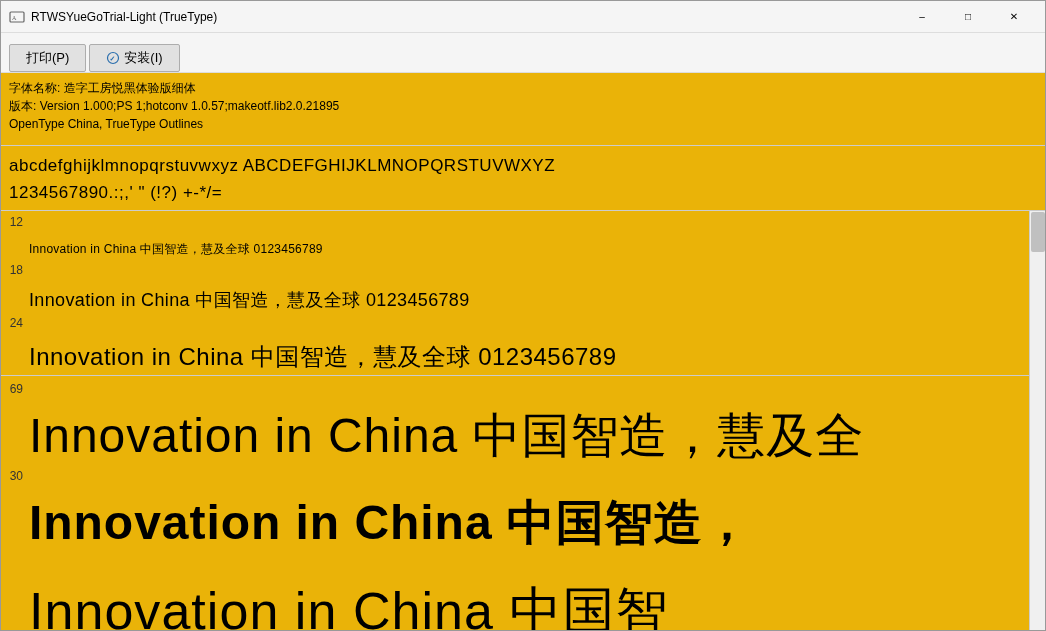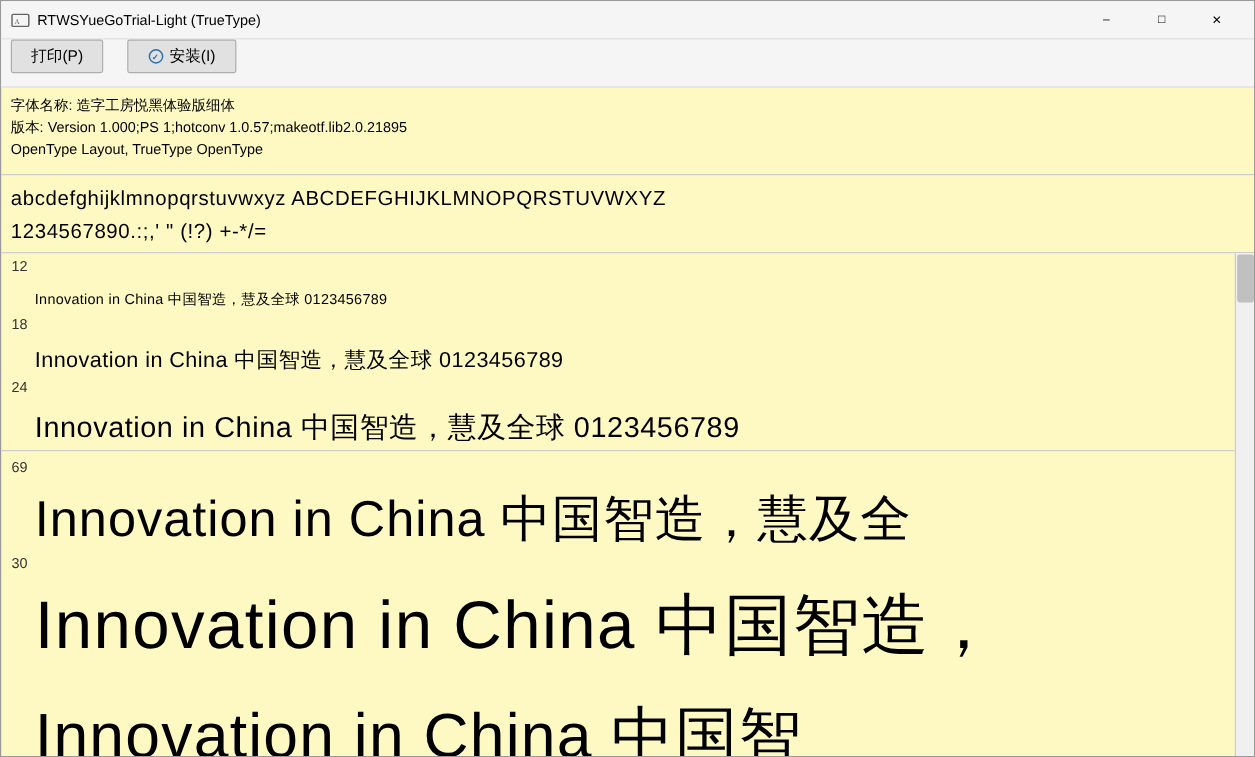--- a/index.html
+++ b/index.html
@@ -11,21 +11,21 @@
       justify-content: center;
       align-items: center;
       width: 1046px;
       height: 631px;
       overflow: hidden;
     }
 
     .window {
       width: 1046px;
       height: 631px;
-      background: #fef9c3;
+      background: #eab308;
       border: 1px solid #999;
       display: flex;
       flex-direction: column;
       box-shadow: 2px 2px 8px rgba(0,0,0,0.3);
     }
 
     
     .title-bar {
       height: 32px;
       background: #f5f5f5;
@@ -69,23 +69,23 @@
       font-size: 10px;
       color: #000;
     }
 
     
     .toolbar {
       height: 40px;
       background: #f5f5f5;
       border-bottom: 1px solid #ddd;
       display: flex;
-      align-items: flex-start;
+      align-items: flex-end;
       padding: 0 8px;
-      gap: 20px;
+      gap: 3px;
       flex-shrink: 0;
     }
 
     .toolbar-btn {
       height: 28px;
       padding: 0 16px;
       border: 1px solid #adadad;
       background: #e1e1e1;
       cursor: pointer;
       font-size: 13px;
@@ -222,21 +222,21 @@
   <div class="info-section">
     <div class="info-line">
       <span>字体名称:</span>
       <span>造字工房悦黑体验版细体</span>
     </div>
     <div class="info-line">
       <span>版本:</span>
       <span>Version 1.000;PS 1;hotconv 1.0.57;makeotf.lib2.0.21895</span>
     </div>
     <div class="info-line">
-      <span>OpenType Layout, TrueType OpenType</span>
+      <span>OpenType China, TrueType Outlines</span>
     </div>
   </div>
 
   <div class="alphabet-section">
     <div class="alpha-line">abcdefghijklmnopqrstuvwxyz ABCDEFGHIJKLMNOPQRSTUVWXYZ</div>
     <div class="alpha-line">1234567890.:;,' " (!?) +-*/=</div>
   </div>
 
   <div class="samples-section">
     <div style="position:absolute; left:0; right:16px; top:0; bottom:0; overflow:hidden;">
@@ -249,25 +249,25 @@
             <div class="sample-size">18</div>
             <div class="sample-text font-preview" style="font-size: 18px; line-height: 1.1;">Innovation in China 中国智造，慧及全球 0123456789</div>
           </div>
           <div class="sample-row">
             <div class="sample-size">24</div>
             <div class="sample-text font-preview" style="font-size: 24px; line-height: 1.1;">Innovation in China 中国智造，慧及全球 0123456789</div>
           </div>
           <hr style="border-top: 1px solid rgb(204, 204, 204); border-right: none; border-bottom: none; border-left: none; border-image: initial; margin: 2px 0px;">
           <div class="sample-row">
             <div class="sample-size">69</div>
-            <div class="sample-text font-preview" style="font-size: 42px; line-height: 1.1;">Innovation in China 中国智造，慧及全</div>
+            <div class="sample-text font-preview" style="font-size: 48px; line-height: 1.1;">Innovation in China 中国智造，慧及全</div>
           </div>
           <div class="sample-row">
             <div class="sample-size">30</div>
-            <div class="sample-text font-preview" style="font-size: 56px; line-height: 1.1;">Innovation in China 中国智造，</div>
+            <div class="sample-text font-preview" style="font-size: 48px; line-height: 1.1; font-weight: bold;">Innovation in China 中国智造，</div>
           </div>
           <div class="sample-row">
             <div class="sample-size"></div>
             <div class="sample-text font-preview" style="font-size: 52px; line-height: 1.1;">Innovation in China 中国智</div>
           </div>
         </div>
     </div>
     <div class="scrollbar">
       <div class="scrollbar-thumb"></div>
     </div>

